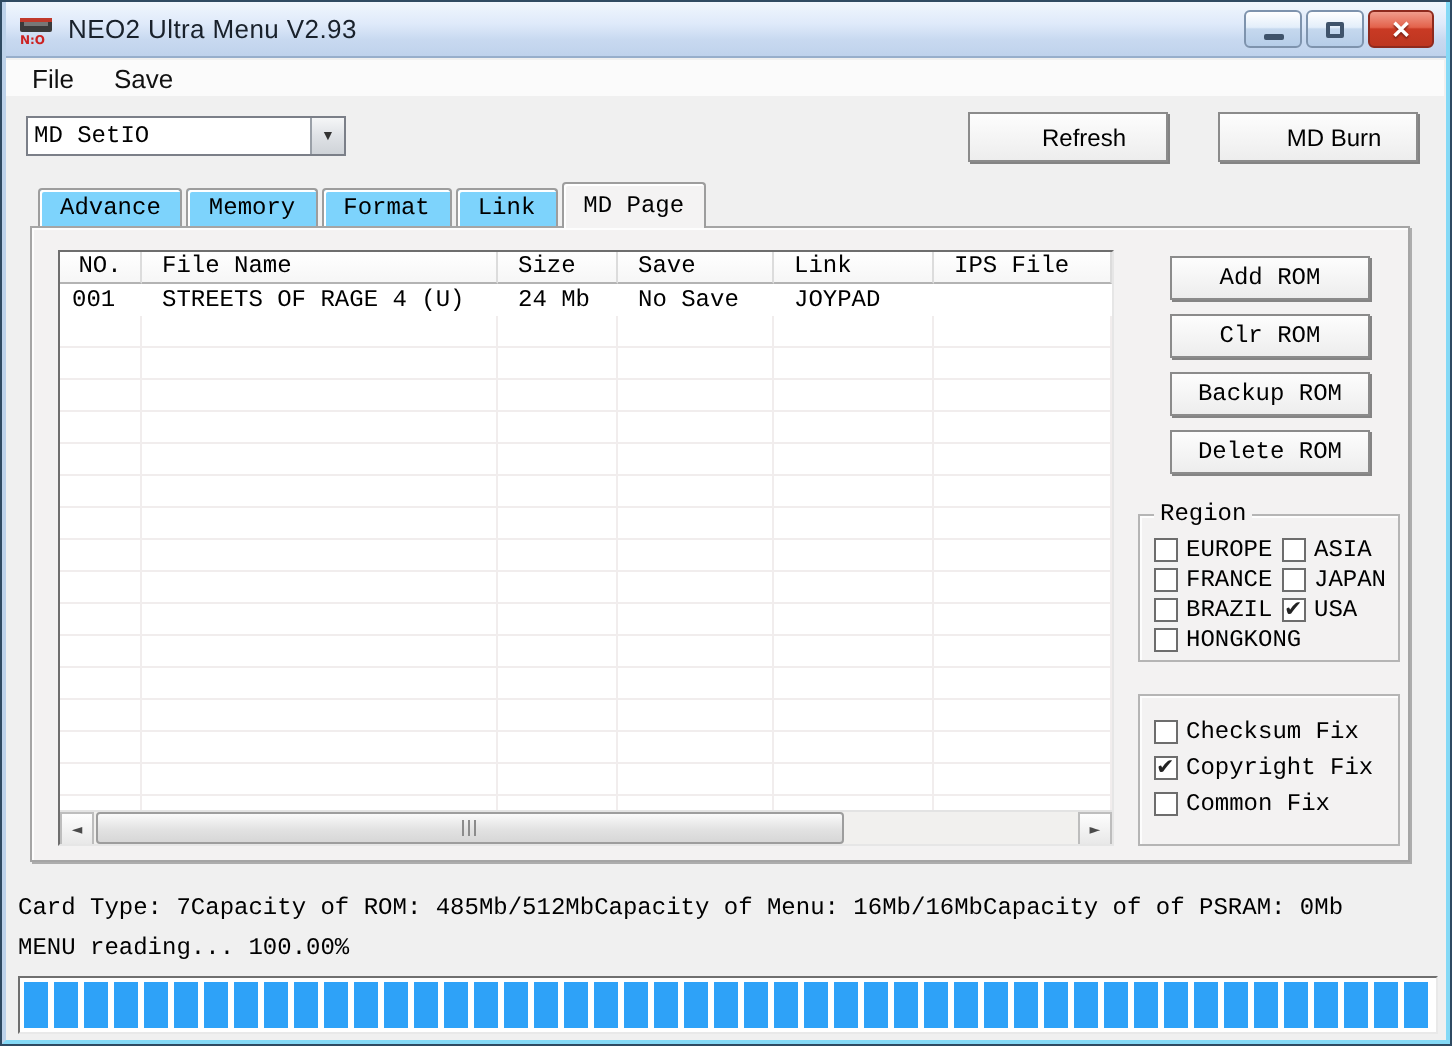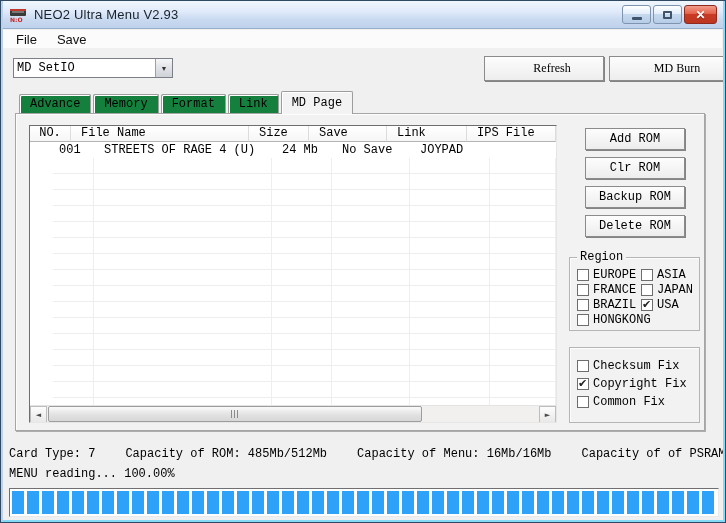--- a/index.html
+++ b/index.html
@@ -47,34 +47,34 @@
     position:absolute;left:12px;top:57px;width:160px;height:20px;
     border:1px solid #7b7f88;background:#fff;display:flex;
   }
   .combo-text{flex:1;font-family:"Liberation Mono","DejaVu Sans Mono",monospace;font-size:12px;padding:2px 3px;color:#000;white-space:nowrap;overflow:hidden;}
   .combo-btn{
     width:17px;border-left:1px solid #9aa0a8;
     background:linear-gradient(180deg,#f5f6f7,#dfe2e6 50%,#cfd3d8);
     display:flex;align-items:center;justify-content:center;font-size:7px;color:#333;
   }
   .push{
-    position:absolute;height:25px;width:120px;
+    position:absolute;height:25px;width:100px;
     border:1px solid #8b8b8b;background:linear-gradient(180deg,#fdfdfd,#ededed);
     box-shadow:1px 1px 0 #848484;
-    font-family:Liberation Serif, serif;font-size:12px;color:#000;
+    font-family:Liberation Sans, sans-serif;font-size:12px;color:#000;
     display:flex;align-items:center;justify-content:center;cursor:default;padding-left:16px;
   }
   .btn-refresh{left:483px;top:55px;}
   .btn-burn{left:608px;top:55px;}
   
   .tabs{position:absolute;left:18px;top:90px;height:23px;display:flex;align-items:flex-end;z-index:3;}
   .tab{
     height:19px;margin-right:2px;margin-bottom:1px;padding:2px 10px 0 10px;
     border:1px solid #9d9d9d;border-bottom:0;border-radius:2px 2px 0 0;
-    background:#15803d;font-family:"Liberation Mono","DejaVu Sans Mono",monospace;font-size:12px;color:#000;
+    background:#7dd3fc;font-family:"Liberation Mono","DejaVu Sans Mono",monospace;font-size:12px;color:#000;
     box-shadow:inset 1px 1px 0 #fff;
   }
   .tab.selected{height:23px;margin-bottom:0;background:#f4f3f3;z-index:4;padding-top:4px;}
   .tabpage{
     position:absolute;left:14px;top:112px;width:690px;height:318px;
     background:#f3f2f2;border:1px solid #a5a5a5;
     box-shadow:1px 1px 0 rgba(0,0,0,.28), inset 1px 1px 0 #fdfdfd;
     z-index:2;
   }
   
@@ -91,21 +91,21 @@
     padding:0 0 0 10px;line-height:15px;white-space:nowrap;overflow:hidden;
   }
   .hcell.first{text-align:center;padding-left:0;}
   .lv-row{display:flex;height:16px;}
   .cell{
     font-family:"Liberation Mono","DejaVu Sans Mono",monospace;font-size:12px;color:#000;
     line-height:16px;white-space:nowrap;overflow:hidden;
     border-right:1px solid #f1eded;border-bottom:1px solid #f1eded;
     padding-left:10px;
   }
-  .cell.first{padding-left:6px;margin-left:23px;}
+  .cell.first{padding-left:6px;}
   .lv-row.data .cell{border-right-color:#fff;border-bottom-color:#fff;}
   
   .hscroll{position:absolute;left:0;bottom:0;width:526px;height:17px;background:#f1f0ee;display:flex;border-top:1px solid #e3e3e3;}
   .sb-arrow{
     width:17px;height:17px;flex:0 0 17px;background:linear-gradient(180deg,#fdfdfd,#e8e8e8);
     border:1px solid #bdbdbd;display:flex;align-items:center;justify-content:center;
     font-size:7px;color:#4a4a4a;font-family:"DejaVu Sans",sans-serif;
   }
   .sb-track{flex:1;position:relative;}
   .sb-thumb{
@@ -137,21 +137,21 @@
   .cb-item{display:flex;align-items:center;gap:4px;height:13px;}
   .cb-box{
     width:12px;height:12px;flex:0 0 12px;border:1px solid #6d6d6d;background:#fff;position:relative;
   }
   .cb-box.checked::after{
     content:"✔";position:absolute;left:0px;top:-2px;font-size:11px;color:#222;
     font-family:"DejaVu Sans",sans-serif;line-height:13px;
   }
   .cb-label{font-family:"Liberation Mono","DejaVu Sans Mono",monospace;font-size:12px;color:#000;white-space:nowrap;}
   
-  .status1{position:absolute;left:8px;top:446px;width:712px;display:flex;gap:30px;
+  .status1{position:absolute;left:8px;top:446px;width:712px;display:flex;
     font-family:"Liberation Mono","DejaVu Sans Mono",monospace;font-size:12px;color:#000;white-space:nowrap;}
   .status2{position:absolute;left:8px;top:466px;
     font-family:"Liberation Mono","DejaVu Sans Mono",monospace;font-size:12px;color:#000;white-space:nowrap;}
   
   .progress{
     position:absolute;left:8px;top:487px;width:710px;height:29px;background:#fff;
     border:1px solid #8e8e8e;border-top-color:#6f6f6f;border-left-color:#6f6f6f;
     border-bottom-color:#e9e9e9;border-right-color:#e9e9e9;
     padding:2px;
   }

